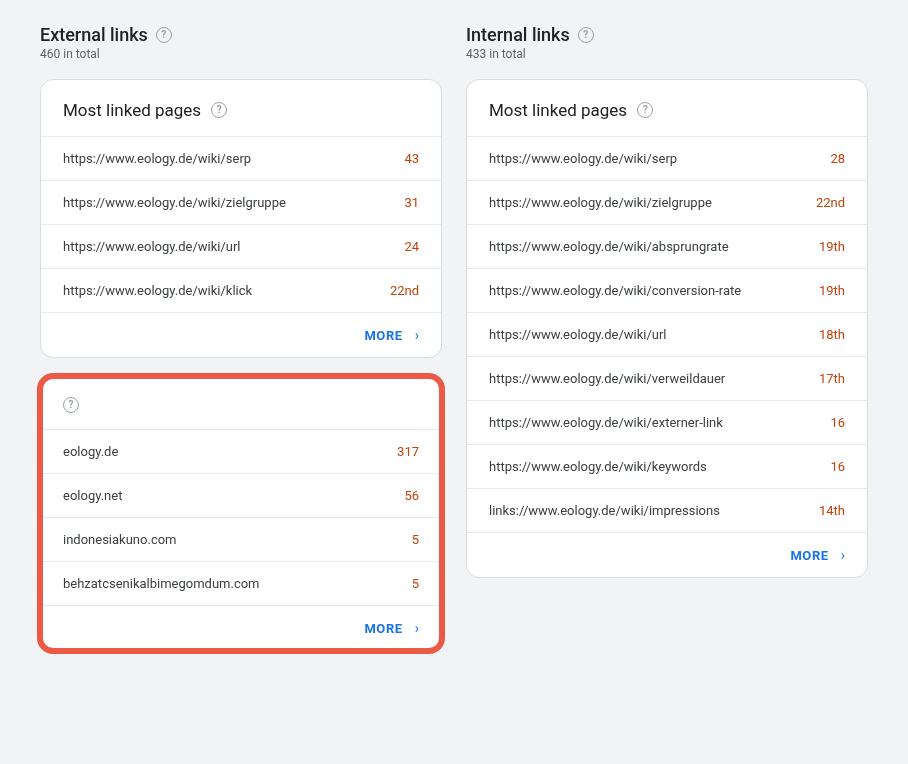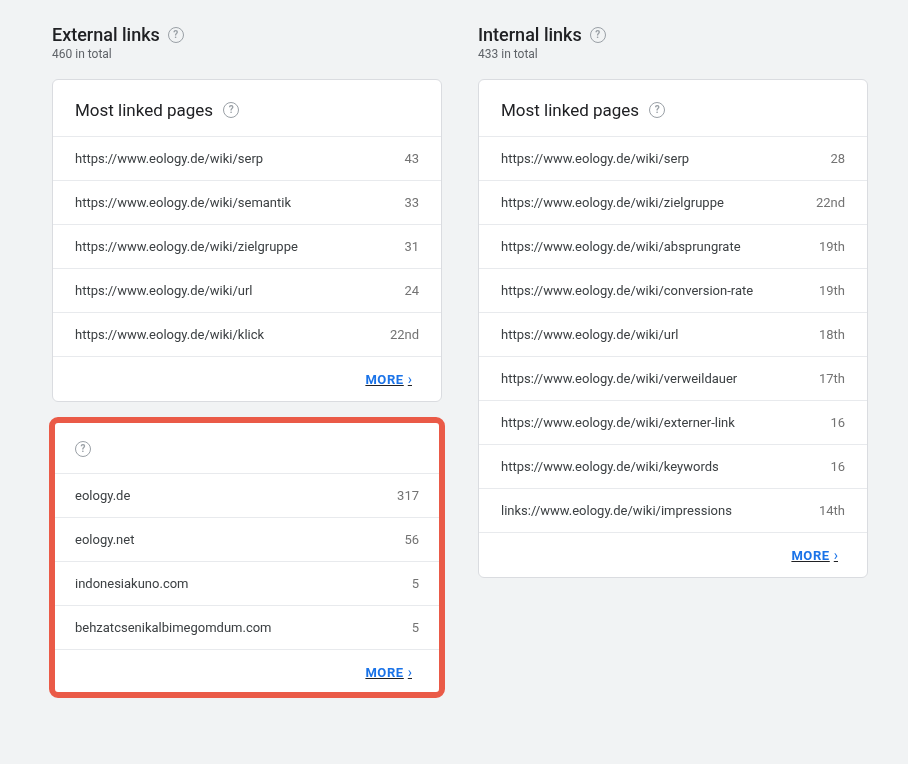--- a/index.html
+++ b/index.html
@@ -9,21 +9,20 @@
       padding: 24px 40px;
       color: #202124;
     }
     .layout {
       display: flex;
       gap: 24px;
     }
     .column {
       flex: 1;
       min-width: 0;
-      margin-left: 12px;
     }
     .section-header {
       margin-bottom: 18px;
     }
     .section-title-row {
       display: flex;
       align-items: center;
       gap: 8px;
     }
     .section-title {
@@ -45,21 +44,21 @@
       line-height: 1;
     }
     .section-subtitle {
       font-size: 12px;
       color: #5f6368;
       margin-top: 2px;
     }
     .card {
       background: #fff;
       border: 1px solid #dadce0;
-      border-radius: 6px;
+      border-radius: 13px;
       margin-bottom: 18px;
       overflow: hidden;
     }
     .card.highlight {
       outline: 6px solid #ea5a47;
       outline-offset: -3px;
     }
     .card-header {
       padding: 20px 22px 16px;
       display: flex;
@@ -80,32 +79,31 @@
       font-size: 13px;
       color: #3c4043;
     }
     .row-label {
       overflow: hidden;
       text-overflow: ellipsis;
       white-space: nowrap;
       padding-right: 12px;
     }
     .row-value {
-      color: #737373;
+      color: #c2410c;
       font-size: 13px;
       white-space: nowrap;
     }
     .more-row {
       border-top: 1px solid #e8eaed;
       display: flex;
       justify-content: flex-end;
       align-items: center;
-      padding: 14px 29px;
-      gap: 4px;
-      text-decoration: underline;
+      padding: 14px 22px;
+      gap: 12px;
     }
     .more-link {
       color: #1a73e8;
       font-size: 13px;
       font-weight: 700;
       letter-spacing: 0.6px;
       cursor: pointer;
     }
     .chevron {
       color: #1a73e8;
@@ -129,24 +127,20 @@
     <div class="card">
       <div class="card-header">
         <span class="card-title">Most linked pages</span>
         <span class="help-icon">?</span>
       </div>
       <div class="row">
           <span class="row-label">https://www.eology.de/wiki/serp</span>
           <span class="row-value">43</span>
         </div>
       <div class="row">
-          <span class="row-label">https://www.eology.de/wiki/semantik</span>
-          <span class="row-value">33</span>
-        </div>
-      <div class="row">
           <span class="row-label">https://www.eology.de/wiki/zielgruppe</span>
           <span class="row-value">31</span>
         </div>
       <div class="row">
           <span class="row-label">https://www.eology.de/wiki/url</span>
           <span class="row-value">24</span>
         </div>
       <div class="row">
           <span class="row-label">https://www.eology.de/wiki/klick</span>
           <span class="row-value">22nd</span>

